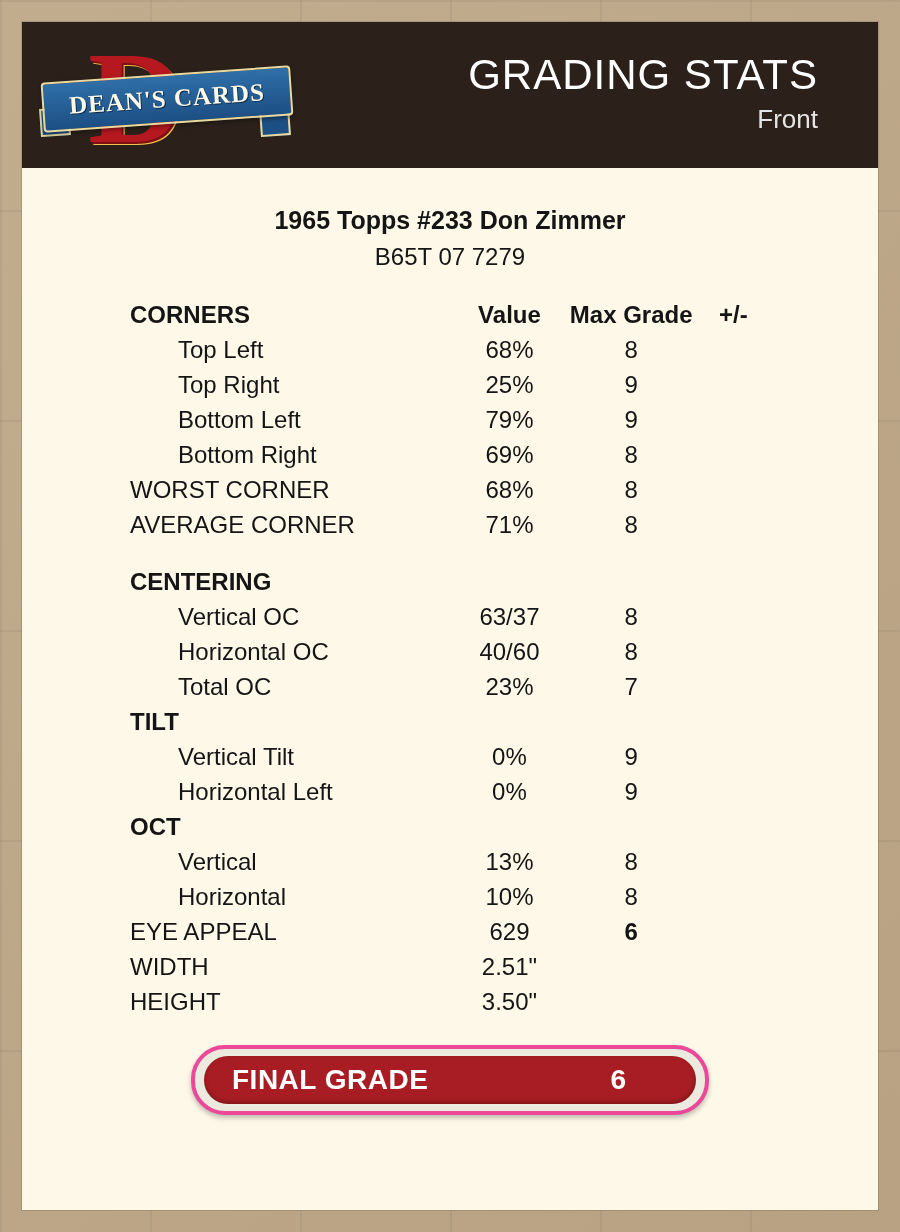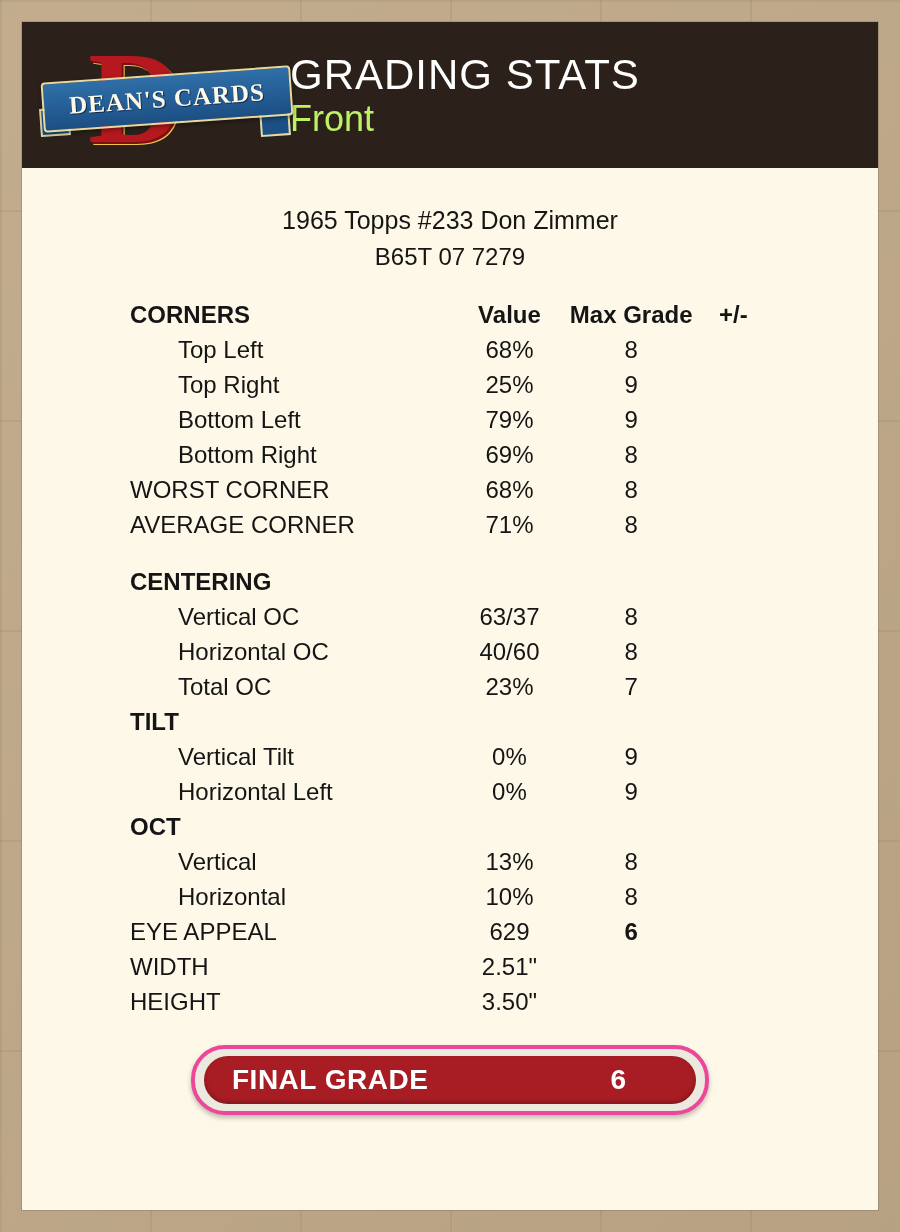--- a/index.html
+++ b/index.html
@@ -89,39 +89,40 @@
     width: 26px;
     height: 24px;
     background: #1c4f84;
     border: 2px solid #e8d9a0;
     transform: rotate(-4deg);
   }
   .logo-tail-left { left: 0px; }
   .logo-tail-right { right: 0px; }
   .title-block {
     flex: 1;
-    text-align: left;
+    text-align: right;
+    padding-right: 60px;
   }
   .title-main {
     color: #ffffff;
     font-size: 42px;
     font-weight: normal;
     letter-spacing: 1px;
     line-height: 48px;
   }
   .title-sub {
-    color: #bef264;
-    font-size: 36px;
+    color: #e5e5e5;
+    font-size: 26px;
     font-weight: normal;
     line-height: 40px;
   }
   .card-title {
     text-align: center;
     font-size: 25px;
-    font-weight: normal;
+    font-weight: bold;
     color: #151515;
     margin-top: 38px;
   }
   .card-sub {
     text-align: center;
     font-size: 24px;
     color: #151515;
     margin-top: 8px;
   }
   .stats {

